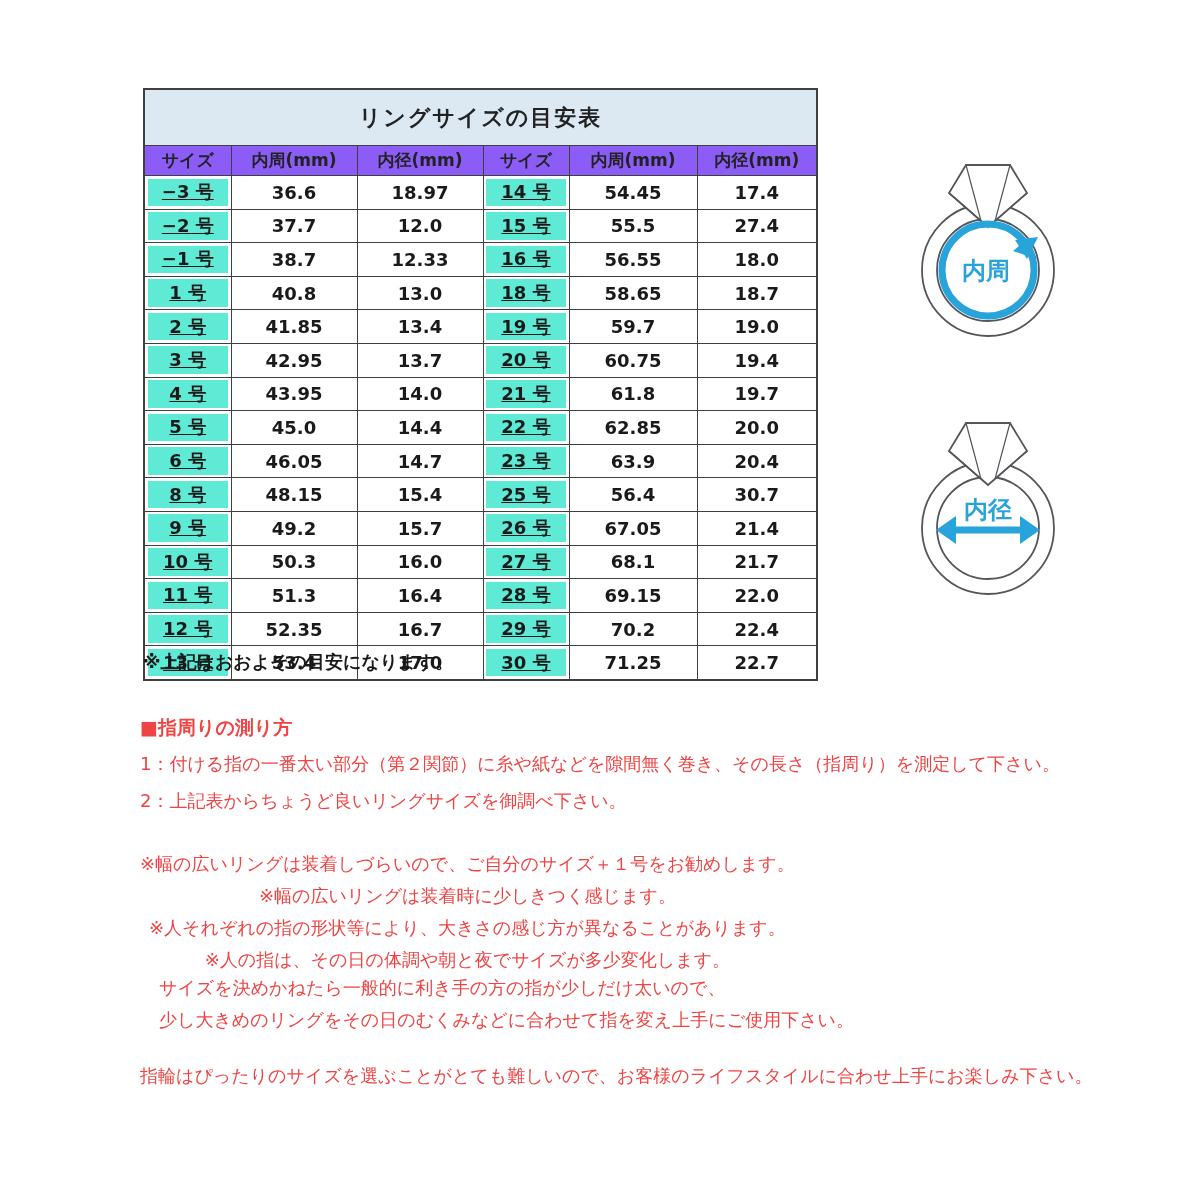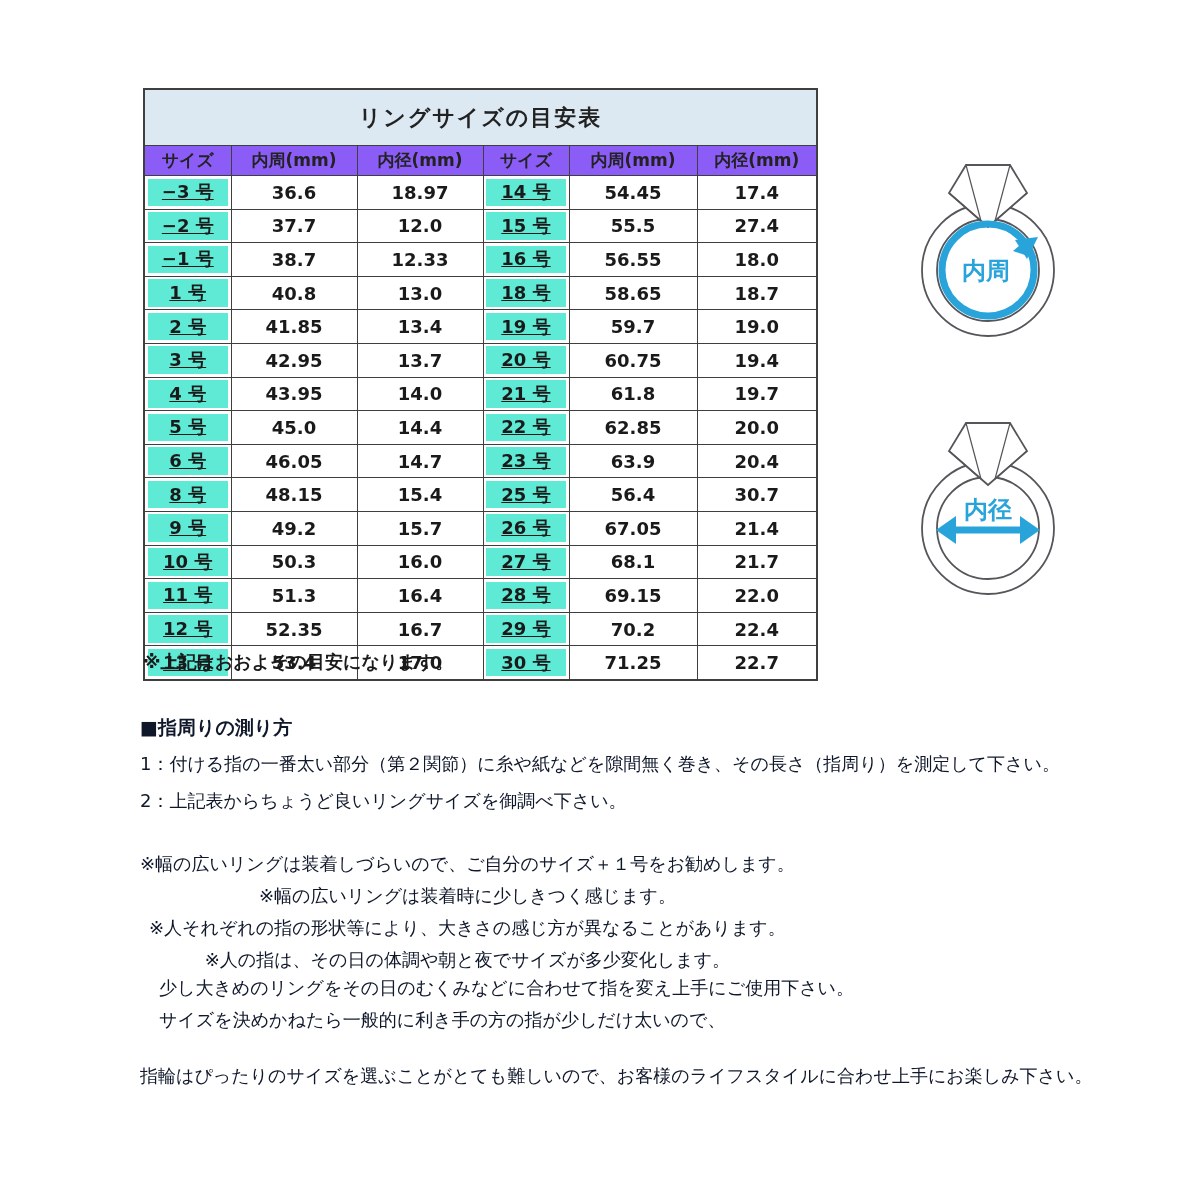--- a/index.html
+++ b/index.html
@@ -13,21 +13,21 @@
     position:absolute; left:143px; top:88px; width:673px;
     border-collapse:collapse; table-layout:fixed;
     border:2px solid #3f3f3f;
   }
   table.size-table td, table.size-table th { border:1px solid #3f3f3f; text-align:center; vertical-align:middle; overflow:hidden; white-space:nowrap; }
   td.title-cell { height:53px; background:#dce9f3; font-size:22px; font-weight:bold; letter-spacing:2px; color:#222; }
   table.size-table th { height:27px; background:#8b5cf6; font-size:17px; font-weight:bold; color:#222; }
   table.size-table tbody td { height:26.6px; font-size:18px; font-weight:bold; background:#ffffff; }
   table.size-table tbody td.size { background:#5eead4; background-clip:content-box; padding:3px;text-decoration:underline; }
   
-  .abs { position:absolute; left:140px; font-size:18px; line-height:1.25; color:#0f172a; }
+  .abs { position:absolute; left:140px; font-size:18px; line-height:1.25; color:#ef4444; }
   .approx-note { position:absolute; left:143px; top:650px; width:673px; font-size:18px; font-weight:700; }
   .heading { top:716px; font-size:19px; font-weight:bold; }
   .step1 { top:753px; }
   .step2 { top:790px; }
   .notes { top:848px; line-height:32px;text-align:center; }
   .indented { top:972px; line-height:32px; padding-left:19px; }
   .closing { top:1065px; }
   
   .ring-svg { position:absolute; width:160px; height:215px; }
   .ring1 { left:908px; top:160px; }
@@ -226,19 +226,19 @@
   <div class="abs step2">2：上記表からちょうど良いリングサイズを御調べ下さい。</div>
 
   <div class="abs notes">
     <div>※幅の広いリングは装着しづらいので、ご自分のサイズ＋１号をお勧めします。</div>
     <div>※幅の広いリングは装着時に少しきつく感じます。</div>
     <div>※人それぞれの指の形状等により、大きさの感じ方が異なることがあります。</div>
     <div>※人の指は、その日の体調や朝と夜でサイズが多少変化します。</div>
   </div>
 
   <div class="abs indented">
+    <div>サイズを決めかねたら一般的に利き手の方の指が少しだけ太いので、</div>
     <div>少し大きめのリングをその日のむくみなどに合わせて指を変え上手にご使用下さい。</div>
-    <div>サイズを決めかねたら一般的に利き手の方の指が少しだけ太いので、</div>
   </div>
 
   <div class="abs closing">指輪はぴったりのサイズを選ぶことがとても難しいので、お客様のライフスタイルに合わせ上手にお楽しみ下さい。</div>
 
 </div>
 
 </body></html>

